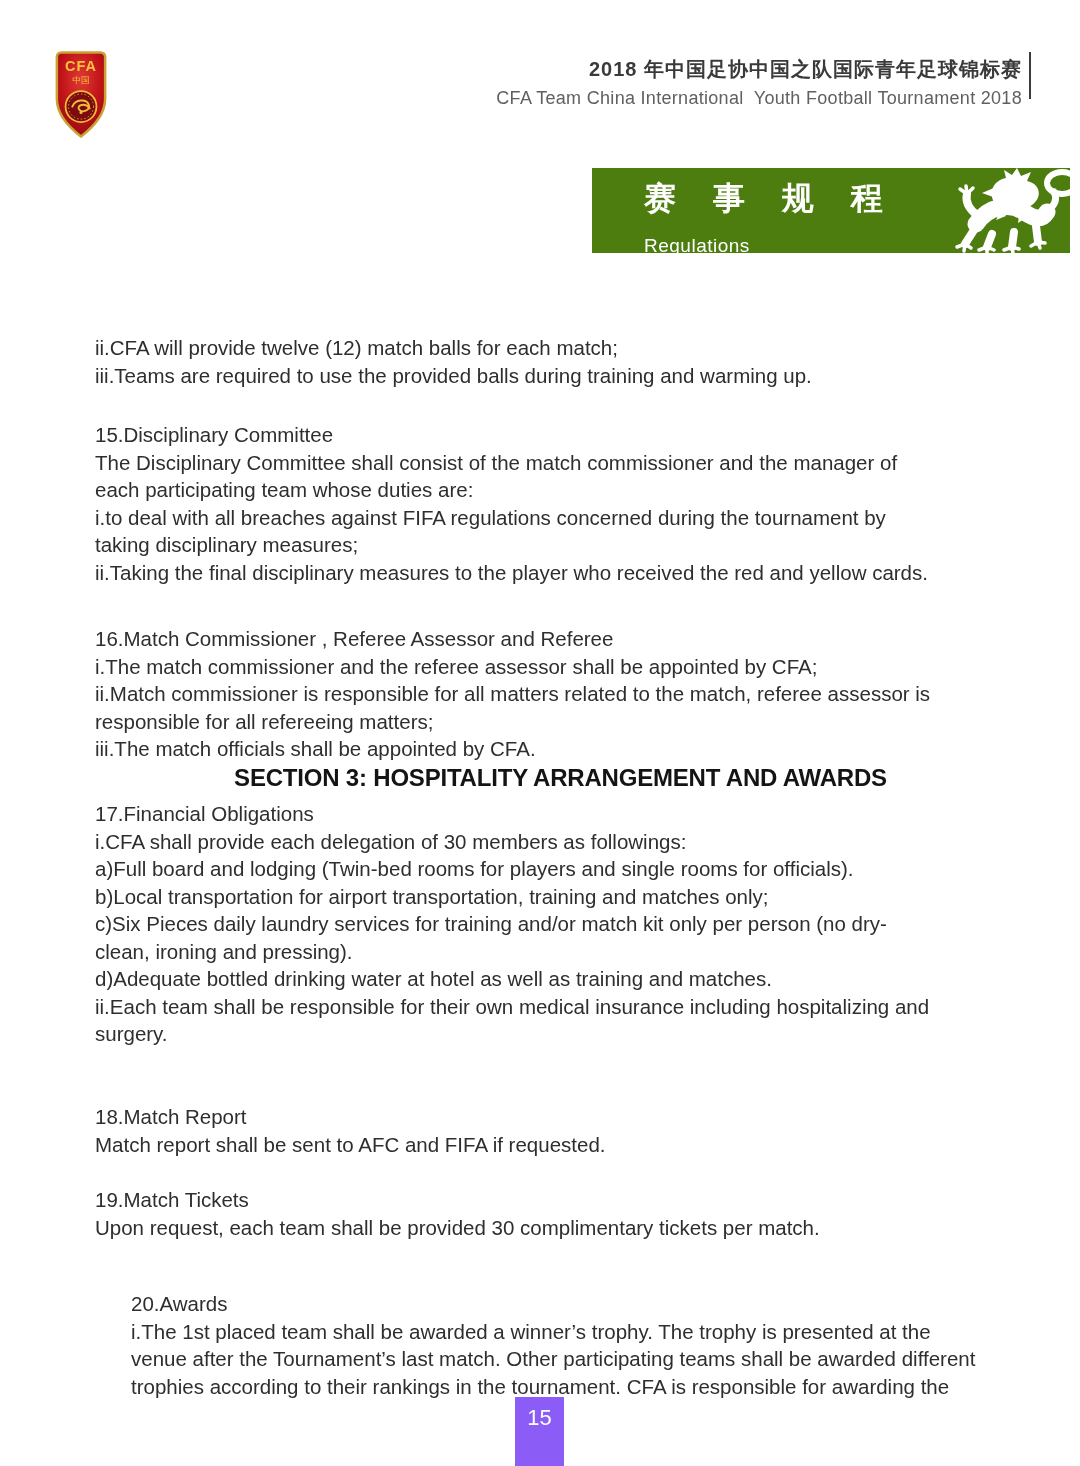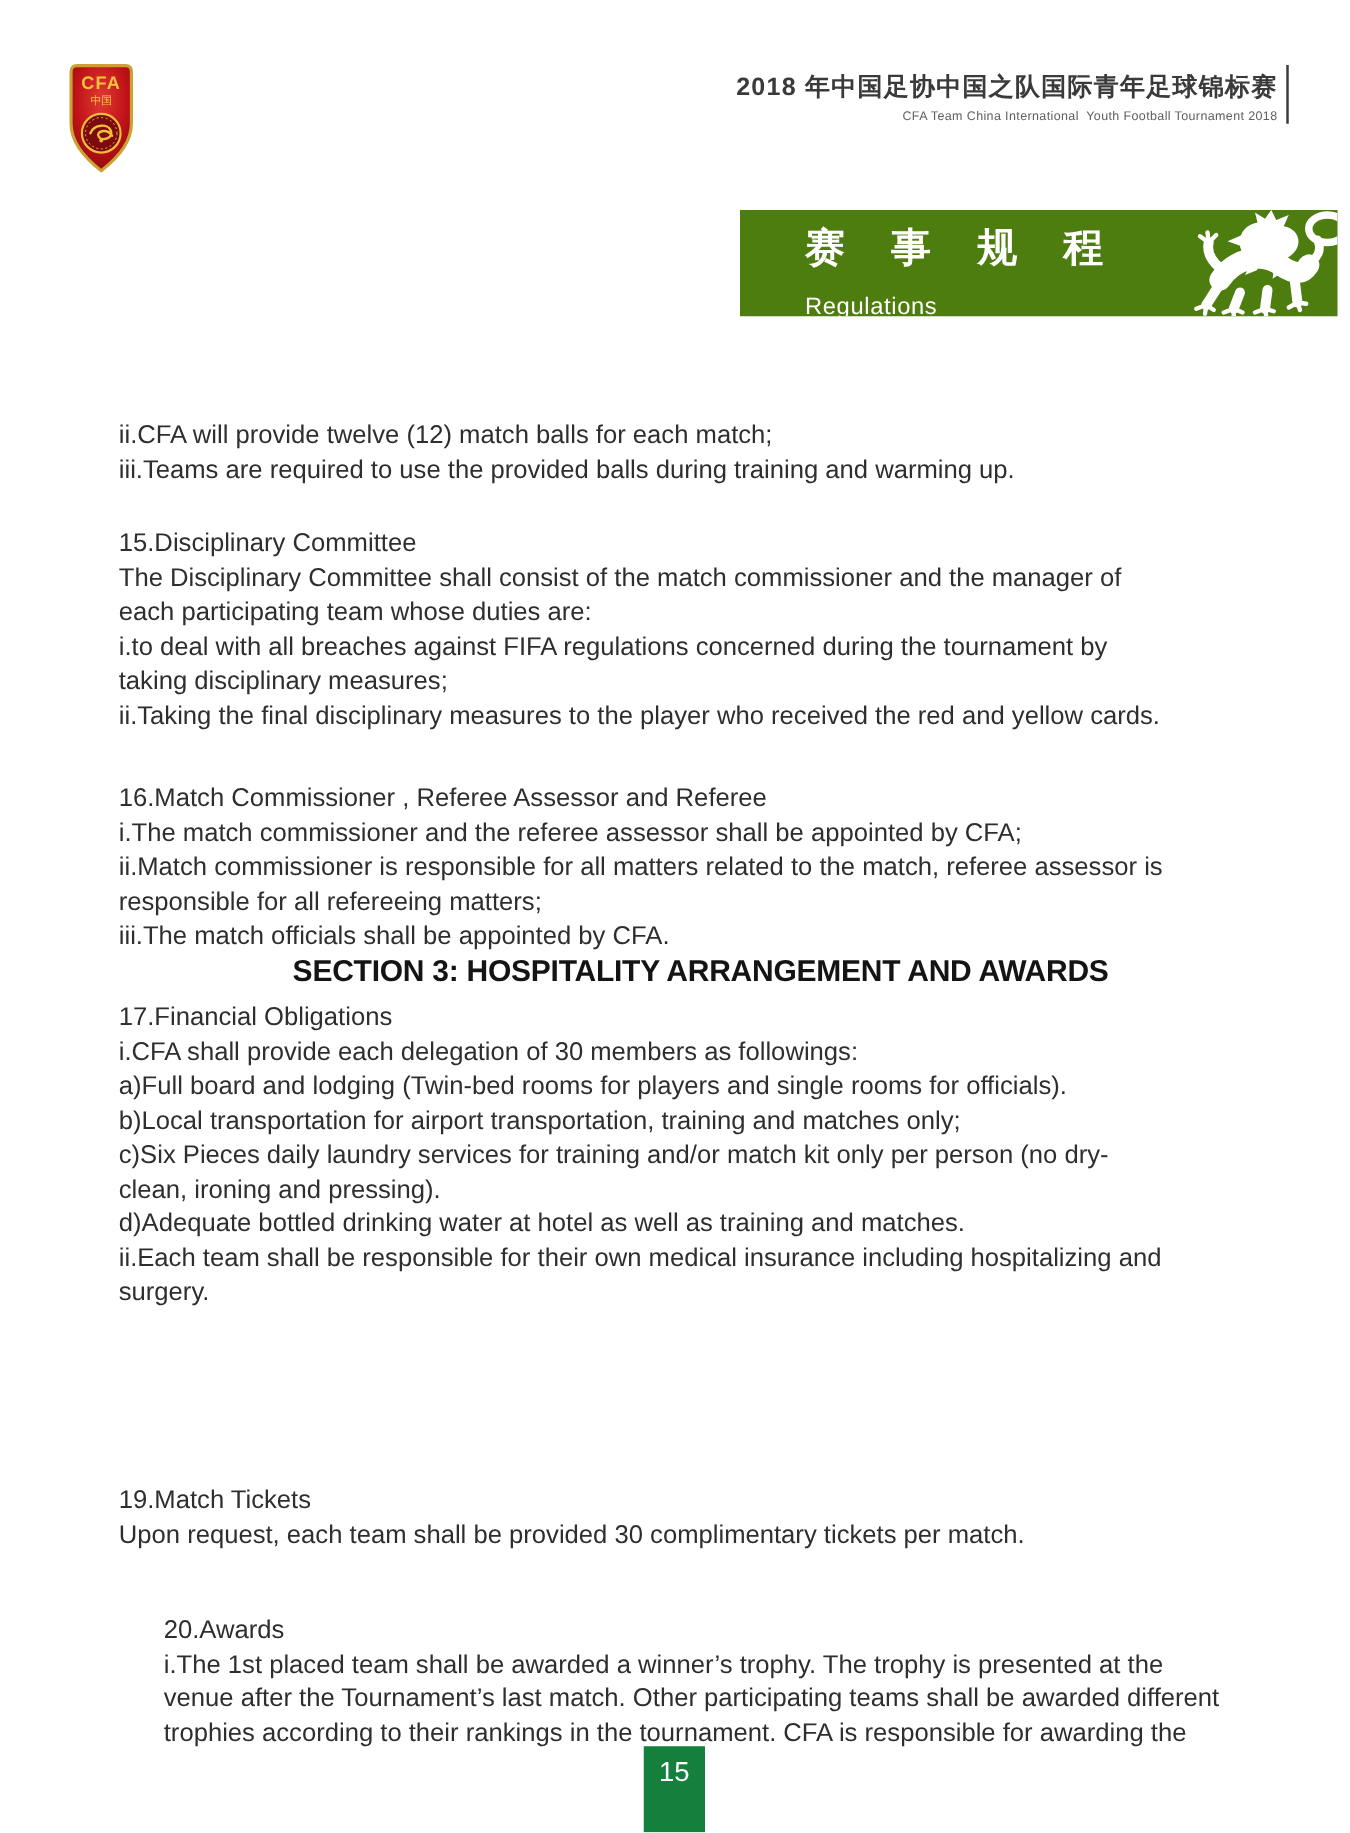--- a/index.html
+++ b/index.html
@@ -14,21 +14,21 @@
   .badge{position:absolute;left:53px;top:50px;width:56px;height:90px;}
   .header-text{
     position:absolute;top:56px;right:58px;text-align:right;
   }
   .title-zh{
     font-size:20px;font-weight:bold;color:#3a3a3a;letter-spacing:1px;
     white-space:pre;
     margin-left:28px;
   }
   .title-en{
-    margin-top:5px;font-size:10px;color:#606060;letter-spacing:0.3px;
+    margin-top:5px;font-size:18px;color:#606060;letter-spacing:0.3px;
     white-space:pre;
   }
   .header-rule{
     position:absolute;left:1029px;top:52px;width:2px;height:47px;
     background:#3c3c3c;
   }
   
   .banner{
     position:absolute;left:592px;top:168px;width:478px;height:85px;
     background:#4d7c0f;overflow:hidden;
@@ -51,21 +51,21 @@
   .p1{top:334px;} .p2{top:421px;} .p3{top:613px;margin-top:12px;}
   .p4{top:800px;} .p5{top:1103px;} .p6{top:1186px;} .p7{top:1290px;margin-left:36px;}
   .section-heading{
     position:absolute;left:108px;top:764px;width:905px;
     text-align:center;font-size:24px;font-weight:bold;color:#141414;
     letter-spacing:-0.2px;
   }
   
   .page-num{
     position:absolute;left:515px;top:1397px;width:49px;height:69px;
-    background:#15803d;
+    background:#8b5cf6;
   }
   .page-num span{
     display:block;text-align:center;margin-top:8px;
     font-size:22px;color:#ffffff;
   }
 </style>
 </head>
 <body>
 
 <div class="page">
@@ -147,20 +147,22 @@
   <div class="section-heading">SECTION 3: HOSPITALITY ARRANGEMENT AND AWARDS</div>
   <div class="para p4">17.Financial Obligations
 i.CFA shall provide each delegation of 30 members as followings:
 a)Full board and lodging (Twin-bed rooms for players and single rooms for officials).
 b)Local transportation for airport transportation, training and matches only;
 c)Six Pieces daily laundry services for training and/or match kit only per person (no dry-
 clean, ironing and pressing).
 d)Adequate bottled drinking water at hotel as well as training and matches.
 ii.Each team shall be responsible for their own medical insurance including hospitalizing and
 surgery.</div>
+  <div class="para p5">18.Match Report
+Match report shall be sent to AFC and FIFA if requested.</div>
   <div class="para p6">19.Match Tickets
 Upon request, each team shall be provided 30 complimentary tickets per match.</div>
   <div class="para p7">20.Awards
 i.The 1st placed team shall be awarded a winner’s trophy. The trophy is presented at the
 venue after the Tournament’s last match. Other participating teams shall be awarded different
 trophies according to their rankings in the tournament. CFA is responsible for awarding the</div>
 
   <div class="page-num">
     <span>15</span>
   </div>

